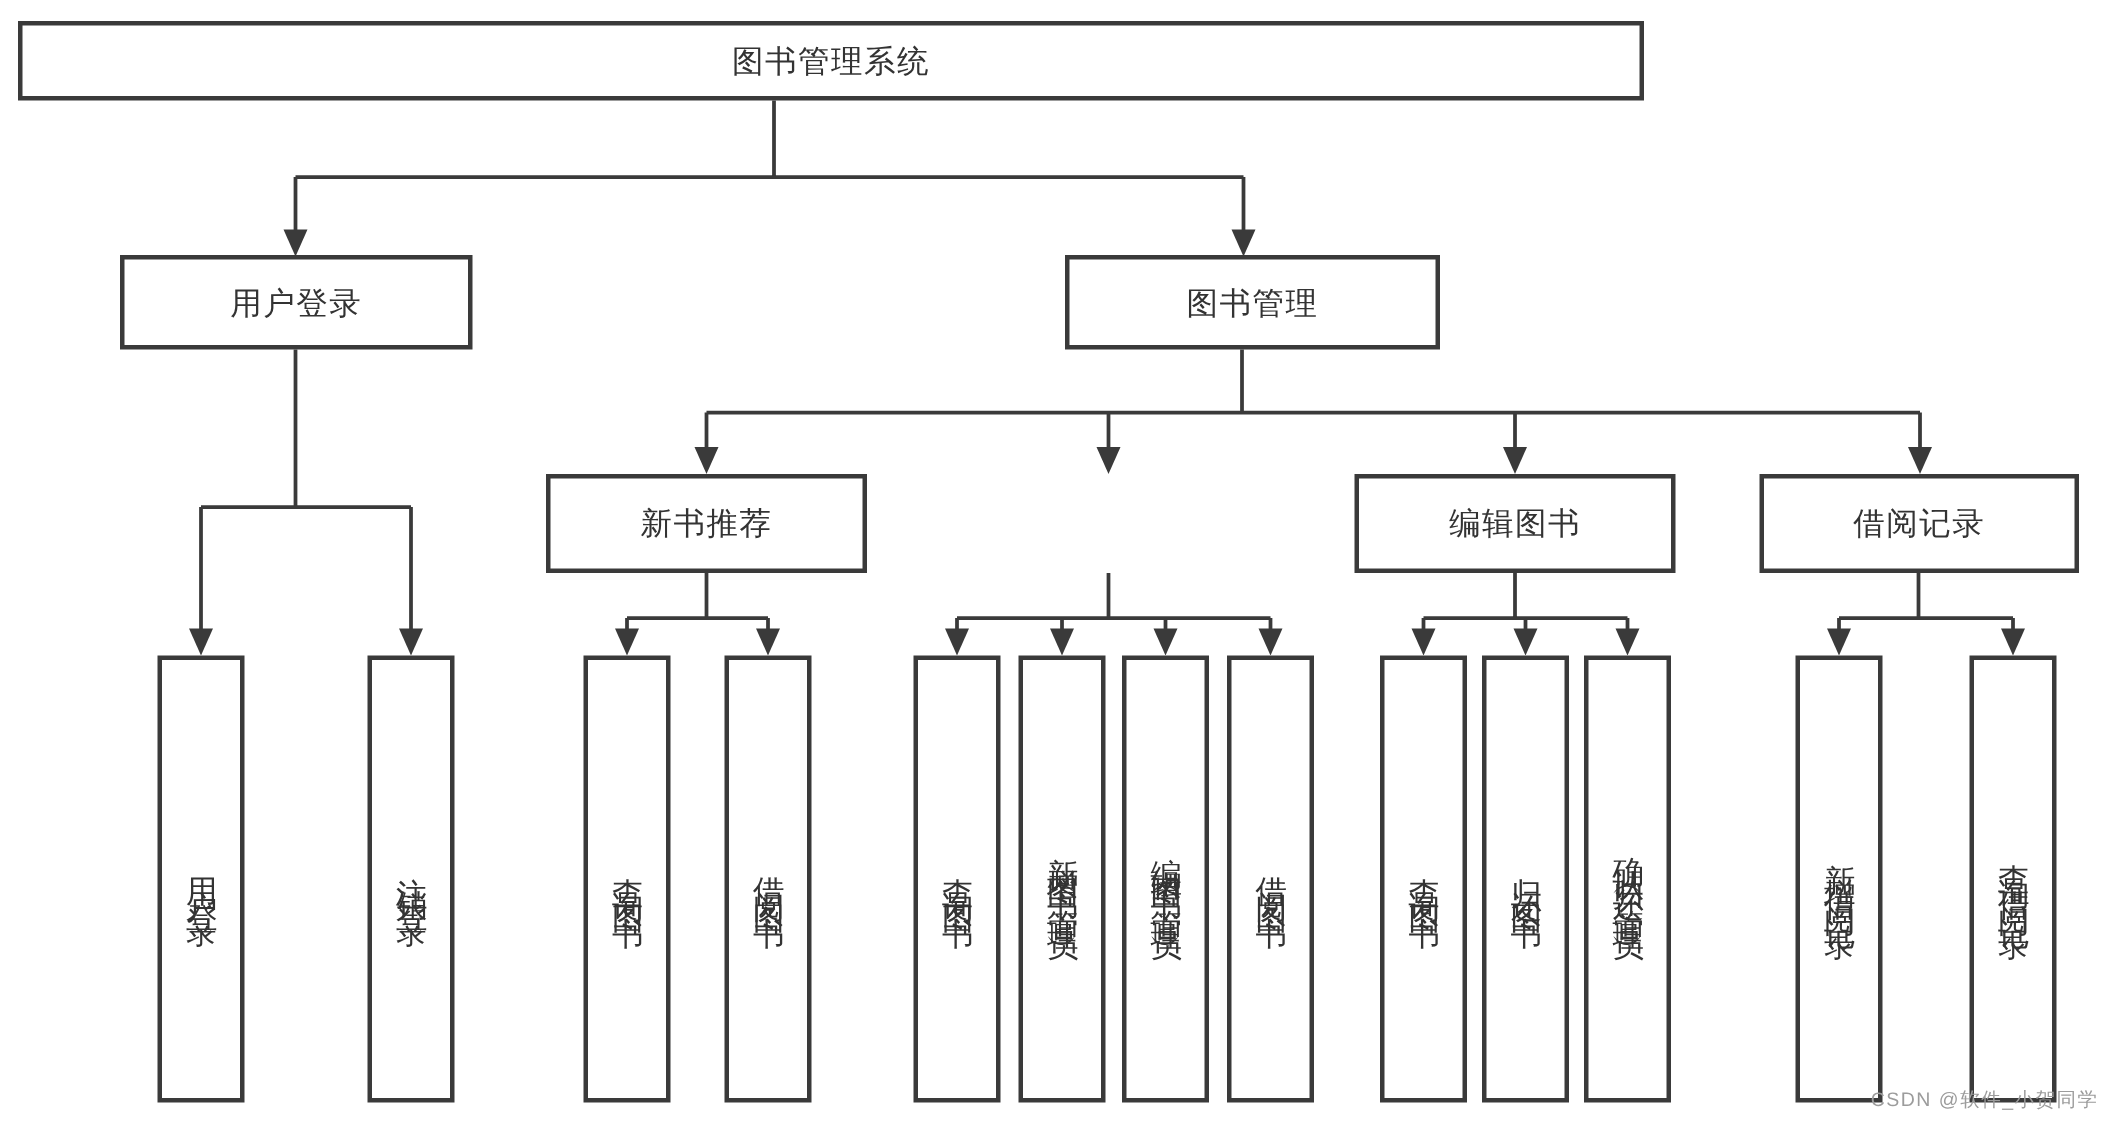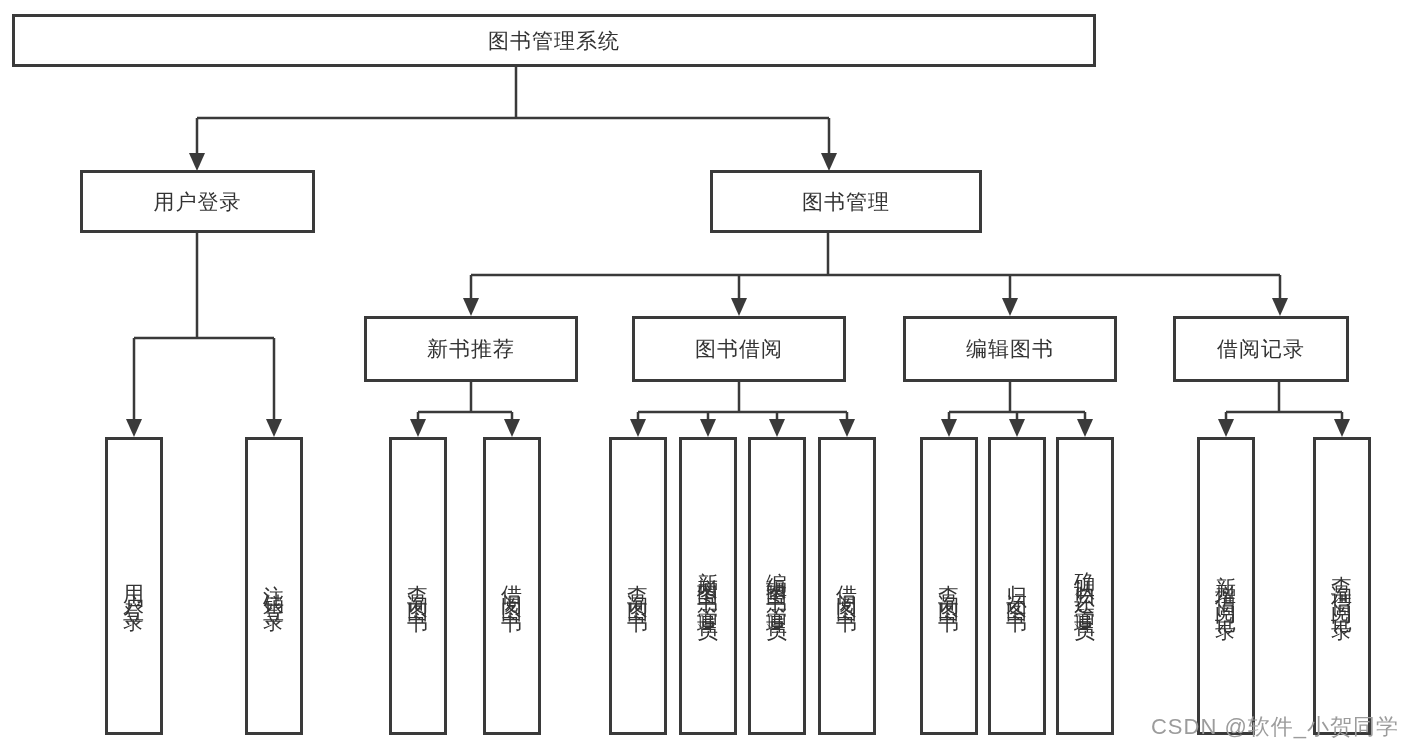--- a/index.html
+++ b/index.html
@@ -36,21 +36,21 @@
     writing-mode:vertical-rl;
     text-orientation:mixed;
     font-size:21px;
     letter-spacing:9px;
     line-height:1;
     text-align:center;
   }
   .watermark{
     position:absolute;
     right:6px;bottom:5px;
-    font-size:22px;
+    font-size:13px;
     color:var(--watermark);
     letter-spacing:1px;
     white-space:nowrap;
     margin-top:32px;
   }
 </style>
 </head>
 <body>
 
 <div class="stage">
@@ -94,26 +94,25 @@
     <g>
       <path d="M1279 382 V412 M1226 412 H1342 M1226 412 V423 M1342 412 V423"></path>
       <polygon points="1218,419 1234,419 1226,437"></polygon>
       <polygon points="1334,419 1350,419 1342,437"></polygon>
     </g>
   </svg>
 
   <div class="node root">图书管理系统</div>
 
   <div class="node lvl-h" style="left:80px;top:170px;width:235px;">用户登录</div>
-  <div class="node lvl-h" style="left:710px;top:170px;width:272px;">图书管理</div>
+  <div class="node lvl-h" style="left:710px;top:170px;width:250px;">图书管理</div>
 
   <div class="node lvl-h" style="left:364px;top:316px;width:214px;height:66px;">新书推荐</div>
-  <div class="node lvl-h" style="left:632px;top:316px;width:214px;height:66px;">图书借阅</div>
   <div class="node lvl-h" style="left:903px;top:316px;width:214px;height:66px;">编辑图书</div>
-  <div class="node lvl-h" style="left:1173px;top:316px;width:176px;height:66px;">借阅记录</div>
+  <div class="node lvl-h" style="left:1173px;top:316px;width:213px;height:66px;">借阅记录</div>
 
   <div class="node leaf" style="left:105px;">用户登录</div>
   <div class="node leaf" style="left:245px;">注销登录</div>
 
   <div class="node leaf" style="left:389px;">查询图书</div>
   <div class="node leaf" style="left:483px;">借阅图书</div>
 
   <div class="node leaf" style="left:609px;">查询图书</div>
   <div class="node leaf" style="left:679px;letter-spacing:7px;">新增图书（管理员）</div>
   <div class="node leaf" style="left:748px;letter-spacing:7px;">编辑图书（管理员）</div>

